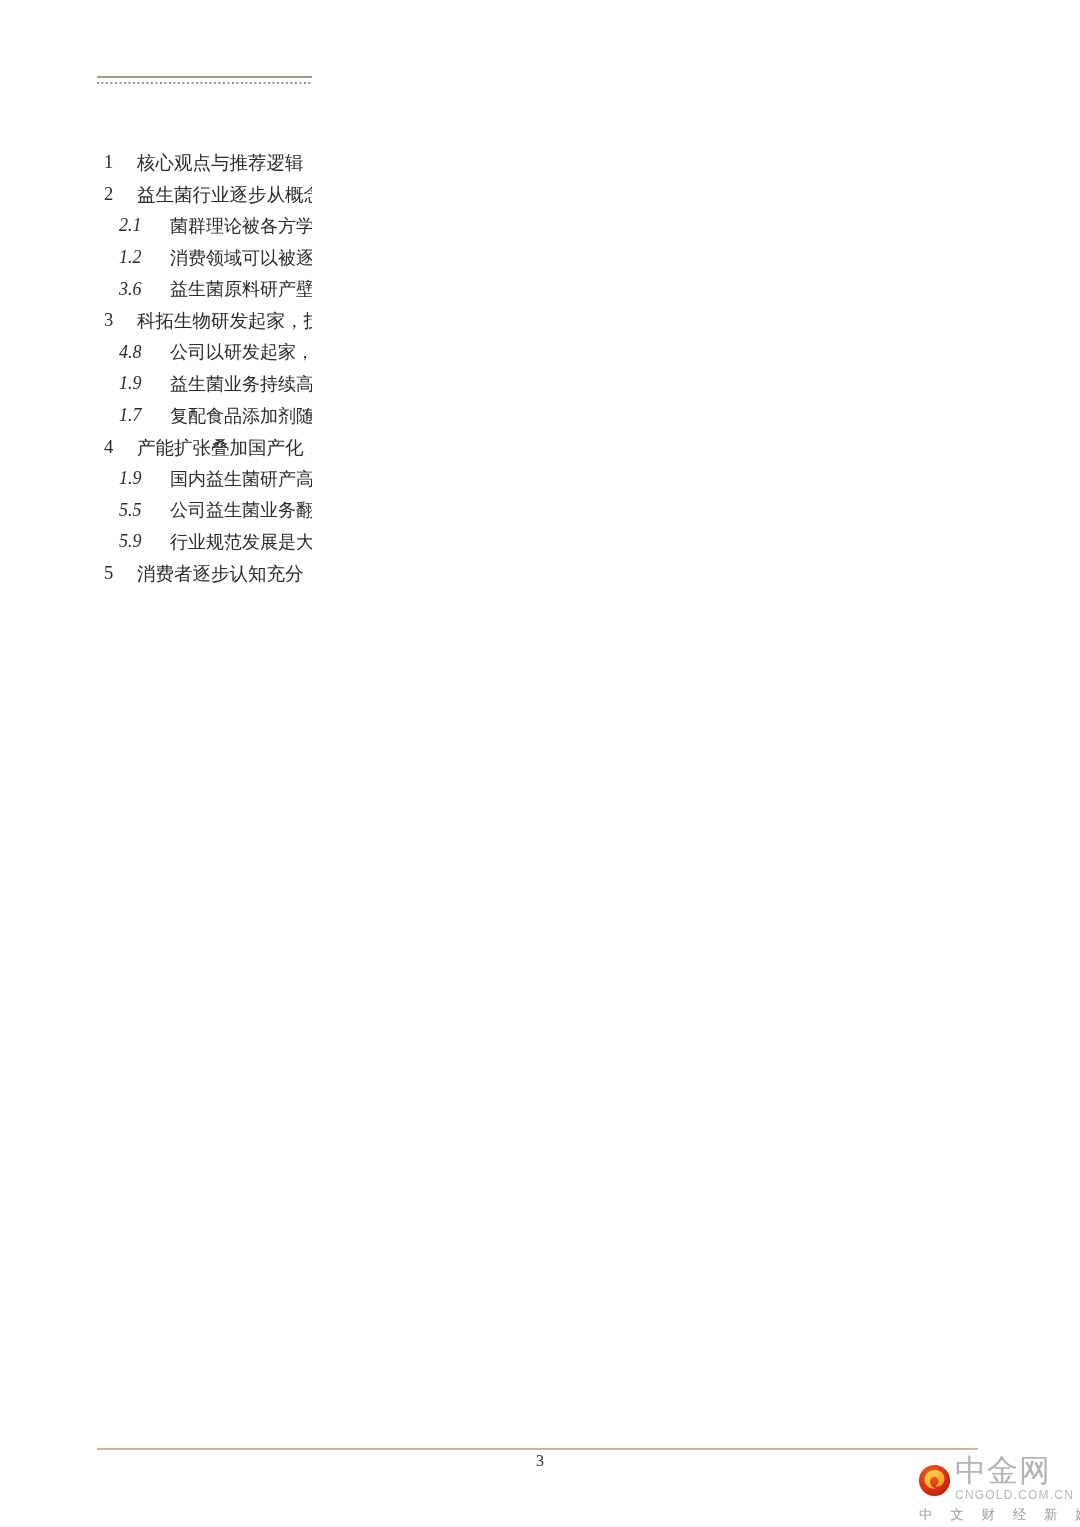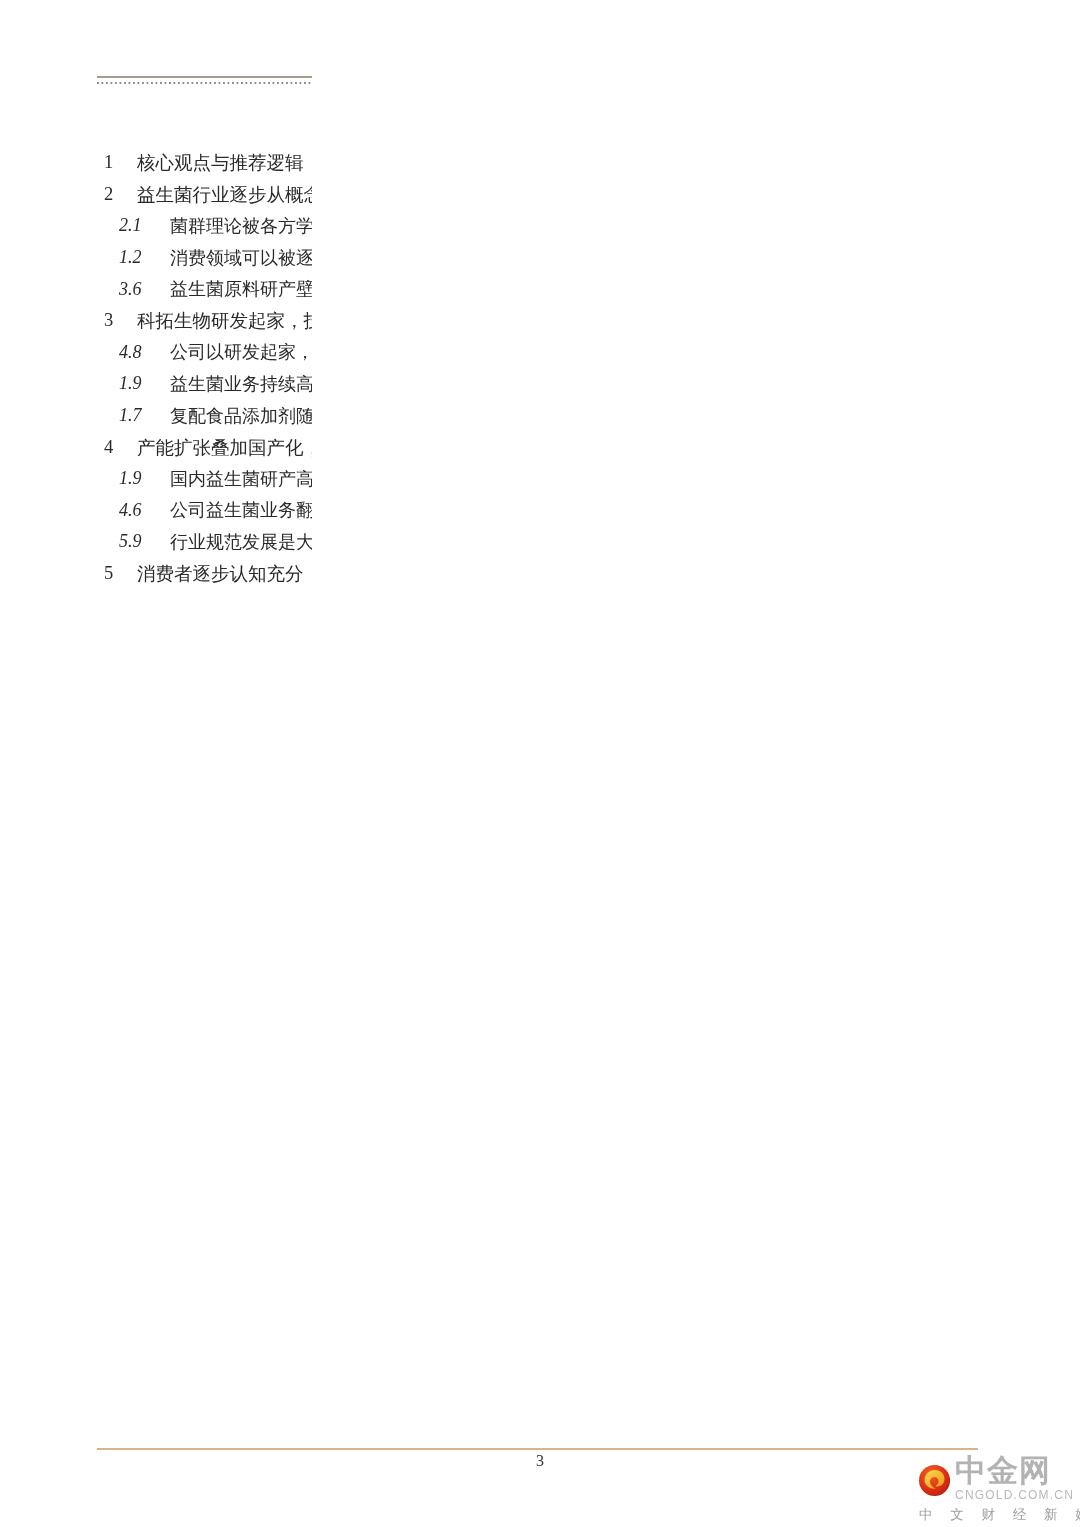--- a/index.html
+++ b/index.html
@@ -136,21 +136,21 @@
     top: 1455px;
     left: 919px;
     width: 155px;
   }
   .wm-top { display: flex; align-items: flex-start; }
   .wm-logo { width: 45px; height: 45px; margin-top: 3px; display: block; }
   .wm-right { margin-left: 5px; font-family: "Liberation Sans", "DejaVu Sans", sans-serif; }
   .wm-cn {
     font-size: 31px;
     line-height: 32px;
-    font-weight: bold;
+    font-weight: normal;
     color: #b3b3b3;
     letter-spacing: 1px;
     white-space: nowrap;
   }
   .wm-domain {
     font-size: 12px;
     color: #b9b9b9;
     letter-spacing: 1.2px;
     margin-top: 1px;
     white-space: nowrap;
@@ -247,21 +247,21 @@
         <span class="leader"></span>
         <span class="page">20</span>
     </div>
     <div class="toc-row lvl2">
       <span class="num">1.9</span>
         <span class="title">国内益生菌研产高速发展，进口替代趋势明确</span>
         <span class="leader"></span>
         <span class="page">20</span>
     </div>
     <div class="toc-row lvl2">
-      <span class="num">4.6</span>
+      <span class="num">5.5</span>
         <span class="title">公司益生菌业务翻倍增长，产能扩张以满足需求</span>
         <span class="leader"></span>
         <span class="page">21</span>
     </div>
     <div class="toc-row lvl2">
       <span class="num">5.9</span>
         <span class="title">行业规范发展是大势所趋，公司凭借技术与服务壁垒紧抓国产化机遇</span>
         <span class="leader"></span>
         <span class="page">22</span>
     </div>

